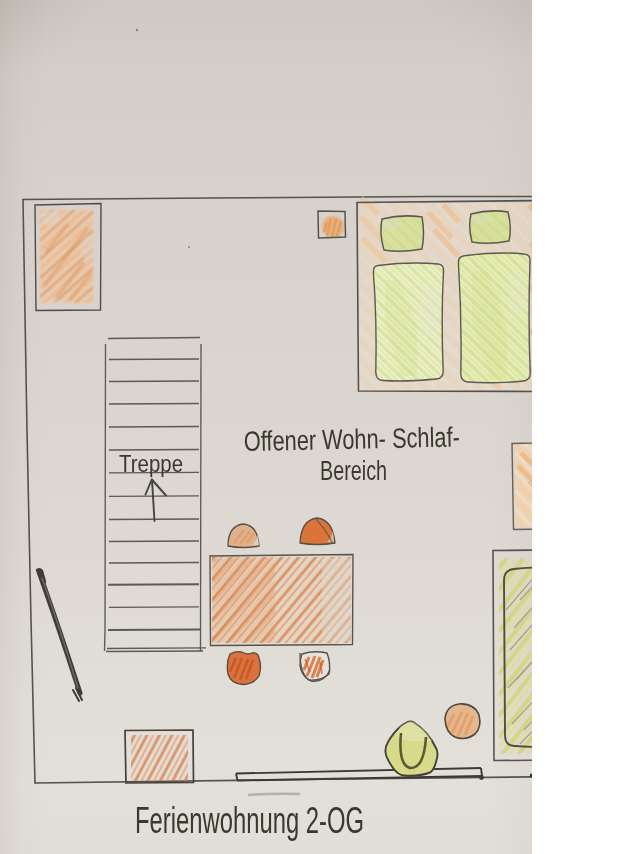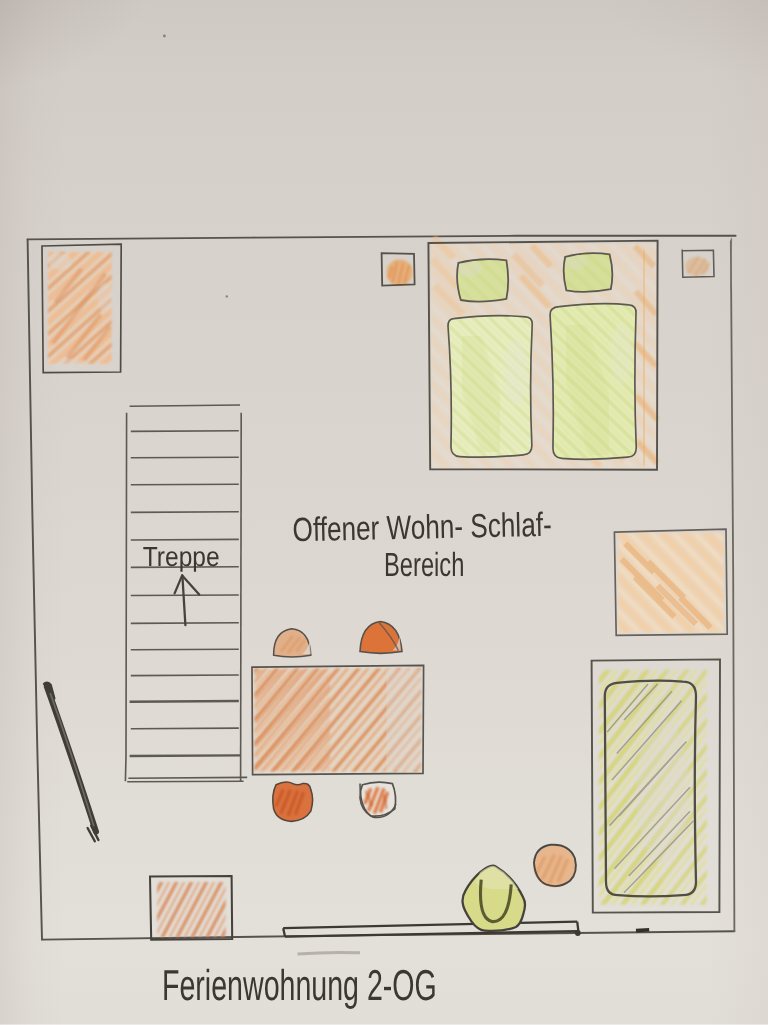--- a/index.html
+++ b/index.html
@@ -1,16 +1,16 @@
 <!DOCTYPE html>
 <html><head>
 <meta charset="utf-8">
 <style>
   html,body{margin:0;padding:0;}
-  #page{position:relative;width:640px;height:854px;overflow:hidden;
+  #page{position:relative;width:532px;height:854px;overflow:hidden;
     font-family:"Liberation Sans",sans-serif;
     background:
       radial-gradient(45% 22% at -6% -4%, rgba(120,108,100,0.20), rgba(120,108,100,0) 60%),
       radial-gradient(50% 20% at 106% -4%, rgba(135,123,113,0.14), rgba(135,123,113,0) 60%),
       linear-gradient(90deg, rgba(130,118,108,0.10) 0%, rgba(130,118,108,0.03) 4%, rgba(0,0,0,0) 9%, rgba(0,0,0,0) 92%, rgba(150,138,128,0.06) 100%),
       linear-gradient(180deg, #cfc9c3 0%, #d4cec8 8%, #d7d1cb 20%, #d9d3cd 35%, #dbd6d0 50%, #ded9d3 65%, #e1ddd7 80%, #e3dfd9 92%, #e1ddd7 100%);
   }
   svg{position:absolute;left:0;top:0;}
   text{font-family:"Liberation Sans",sans-serif;fill:#3a382f;}
 </style>

